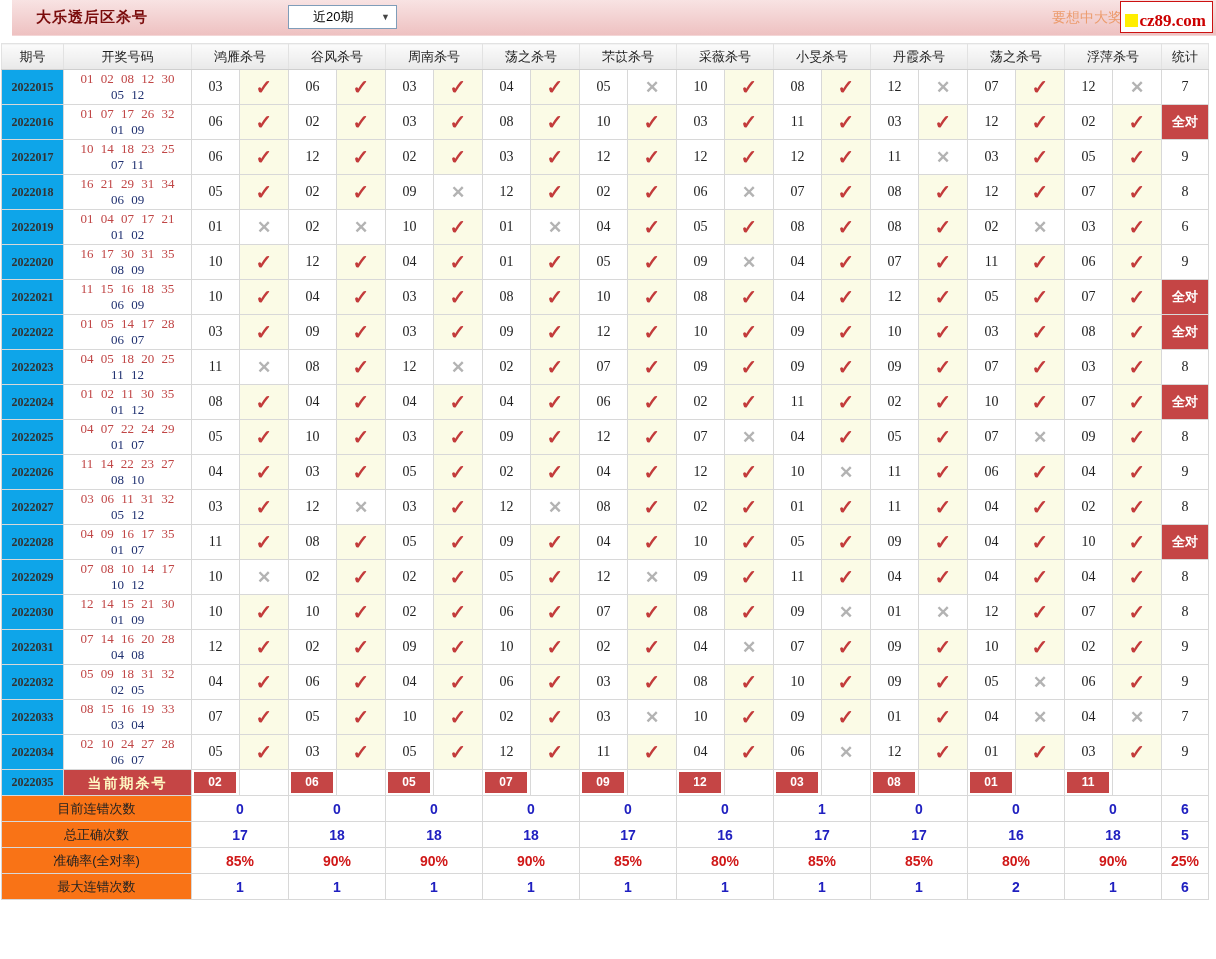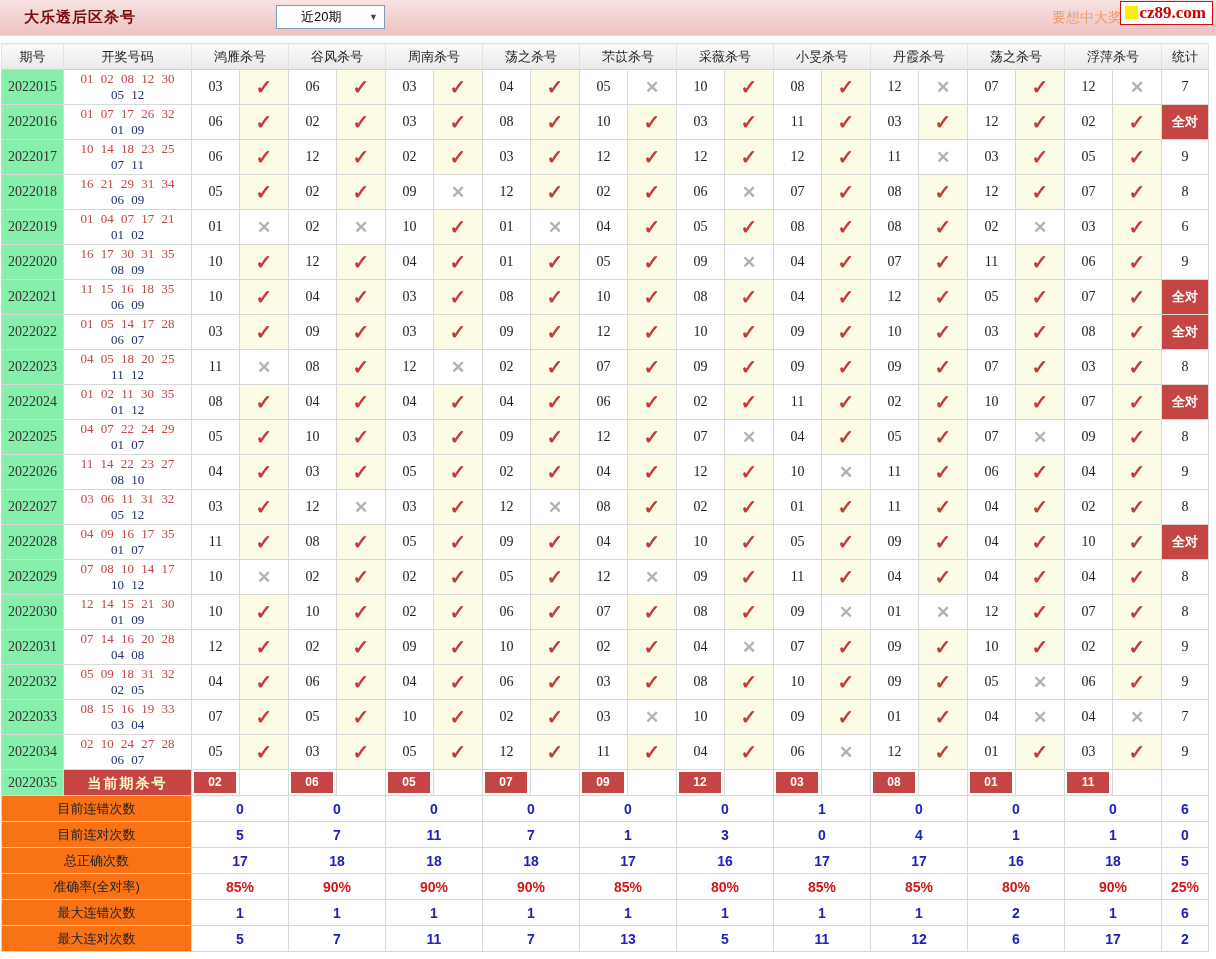--- a/index.html
+++ b/index.html
@@ -1,34 +1,34 @@
 <!DOCTYPE html>
 <html><head>
 <meta charset="utf-8">
 <style>
   * { box-sizing: border-box; margin: 0; padding: 0; }
   html,body { width: 1216px; background:#ffffff; }
   body { font-family: "Liberation Sans", sans-serif; position: relative; height: 959px; }
 
   
-  .banner { height: 36px; background: linear-gradient(#f8e3e3, #eec1c1); position: relative; border-bottom:1px solid #f3d6d6; }
+  .banner { height: 36px; background: linear-gradient(#f8e3e3, #eec1c1); position: relative; border-bottom:1px solid #f3d6d6;margin-left:12px; }
   .banner-title { position:absolute; left:24px; top:8px; font-size:15px; font-weight:bold; color:#7a0c0c; letter-spacing:1px; }
   .range-select { position:absolute; left:276px; top:5px; width:109px; height:24px; background:#fff; border:1px solid #7f9db9; font-size:13px; line-height:22px; padding-left:24px; text-align:left; cursor:pointer; }
   .range-select .arrow { position:absolute; right:6px; top:0; font-size:9px; color:#444; line-height:23px; }
   .promo { position:absolute; right:10px; top:9px; color:#ec9c6e; font-size:14px; white-space:nowrap; }
-  .logo { position:absolute; right:3px; top:1px; background:#ffffff; border:1px solid #cc1111; padding:0 6px 1px 4px; font-family:"Liberation Serif", serif; font-weight:bold; font-size:17px; color:#cc0000; line-height:21px; }
+  .logo { position:absolute; right:3px; top:1px; background:#ffffff; border:1px solid #cc1111; padding:8px 6px 1px 4px; font-family:"Liberation Serif", serif; font-weight:bold; font-size:17px; color:#cc0000; line-height:21px; }
   .logo .sq { display:inline-block; width:13px; height:13px; background:#ffee00; margin-right:1px; vertical-align:-1px; }
 
   
   table { border-collapse: collapse; table-layout: fixed; width: 998px; margin: 7px 1px 0 1px; }
   th, td { border: 1px solid #d8d8d8; text-align: center; overflow: hidden; padding: 0; }
   th { height: 26px; background: linear-gradient(#fbfbfb, #e9e9e9); font-weight: normal; font-size: 13px; color: #222; border-color:#e2e2e2; border-bottom-color:#cfcfcf; }
 
   tr.data-row td { height: 35px; }
-  td.period { background: #86efac; font-family: "Liberation Serif", serif; font-size: 14px; color:#333; }
+  td.period { background: #0ea5e9; font-family: "Liberation Serif", serif; font-size: 12px; color:#333;font-weight:bold; }
   td.draw { font-family: "Liberation Serif", serif; font-size: 13px; line-height: 16px; }
   .front { color: #c04545; word-spacing: 4px; }
   .back  { color: #1f3070; word-spacing: 4px; }
   td.num { font-family: "Liberation Serif", serif; font-size: 14px; color:#222; background:#fff; }
   td.mark-ok { background: #fbfbe6; }
   td.mark-no { background: #ffffff; }
   .check-glyph { color: #c33b3b; font-size: 20px; font-weight: bold; }
   .cross-glyph { color: #b3b3b3; font-size: 17px; font-weight: bold; }
   td.stat { font-family: "Liberation Serif", serif; font-size: 14px; color:#222; }
   td.stat-full { background: #c54545; color: #ffffff; font-family: Liberation Mono, monospace; font-size: 13px; font-weight: bold; }
@@ -717,34 +717,20 @@
         <td class="sum-val c-blue" colspan="2">0</td>
         <td class="sum-val c-blue" colspan="2">0</td>
         <td class="sum-val c-blue" colspan="2">0</td>
         <td class="sum-val c-blue" colspan="2">1</td>
         <td class="sum-val c-blue" colspan="2">0</td>
         <td class="sum-val c-blue" colspan="2">0</td>
         <td class="sum-val c-blue" colspan="2">0</td>
         <td class="sum-val c-blue">6</td>
       </tr>
       <tr class="summary-row">
-        <td class="sum-label" colspan="2">目前连对次数</td>
-        <td class="sum-val c-blue" colspan="2">5</td>
-        <td class="sum-val c-blue" colspan="2">7</td>
-        <td class="sum-val c-blue" colspan="2">11</td>
-        <td class="sum-val c-blue" colspan="2">7</td>
-        <td class="sum-val c-blue" colspan="2">1</td>
-        <td class="sum-val c-blue" colspan="2">3</td>
-        <td class="sum-val c-blue" colspan="2">0</td>
-        <td class="sum-val c-blue" colspan="2">4</td>
-        <td class="sum-val c-blue" colspan="2">1</td>
-        <td class="sum-val c-blue" colspan="2">1</td>
-        <td class="sum-val c-blue">0</td>
-      </tr>
-      <tr class="summary-row">
         <td class="sum-label" colspan="2">总正确次数</td>
         <td class="sum-val c-blue" colspan="2">17</td>
         <td class="sum-val c-blue" colspan="2">18</td>
         <td class="sum-val c-blue" colspan="2">18</td>
         <td class="sum-val c-blue" colspan="2">18</td>
         <td class="sum-val c-blue" colspan="2">17</td>
         <td class="sum-val c-blue" colspan="2">16</td>
         <td class="sum-val c-blue" colspan="2">17</td>
         <td class="sum-val c-blue" colspan="2">17</td>
         <td class="sum-val c-blue" colspan="2">16</td>
@@ -772,28 +758,14 @@
         <td class="sum-val c-blue" colspan="2">1</td>
         <td class="sum-val c-blue" colspan="2">1</td>
         <td class="sum-val c-blue" colspan="2">1</td>
         <td class="sum-val c-blue" colspan="2">1</td>
         <td class="sum-val c-blue" colspan="2">1</td>
         <td class="sum-val c-blue" colspan="2">1</td>
         <td class="sum-val c-blue" colspan="2">2</td>
         <td class="sum-val c-blue" colspan="2">1</td>
         <td class="sum-val c-blue">6</td>
       </tr>
-      <tr class="summary-row">
-        <td class="sum-label" colspan="2">最大连对次数</td>
-        <td class="sum-val c-blue" colspan="2">5</td>
-        <td class="sum-val c-blue" colspan="2">7</td>
-        <td class="sum-val c-blue" colspan="2">11</td>
-        <td class="sum-val c-blue" colspan="2">7</td>
-        <td class="sum-val c-blue" colspan="2">13</td>
-        <td class="sum-val c-blue" colspan="2">5</td>
-        <td class="sum-val c-blue" colspan="2">11</td>
-        <td class="sum-val c-blue" colspan="2">12</td>
-        <td class="sum-val c-blue" colspan="2">6</td>
-        <td class="sum-val c-blue" colspan="2">17</td>
-        <td class="sum-val c-blue">2</td>
-      </tr>
     </tbody>
 </table>
 
 </body></html>

